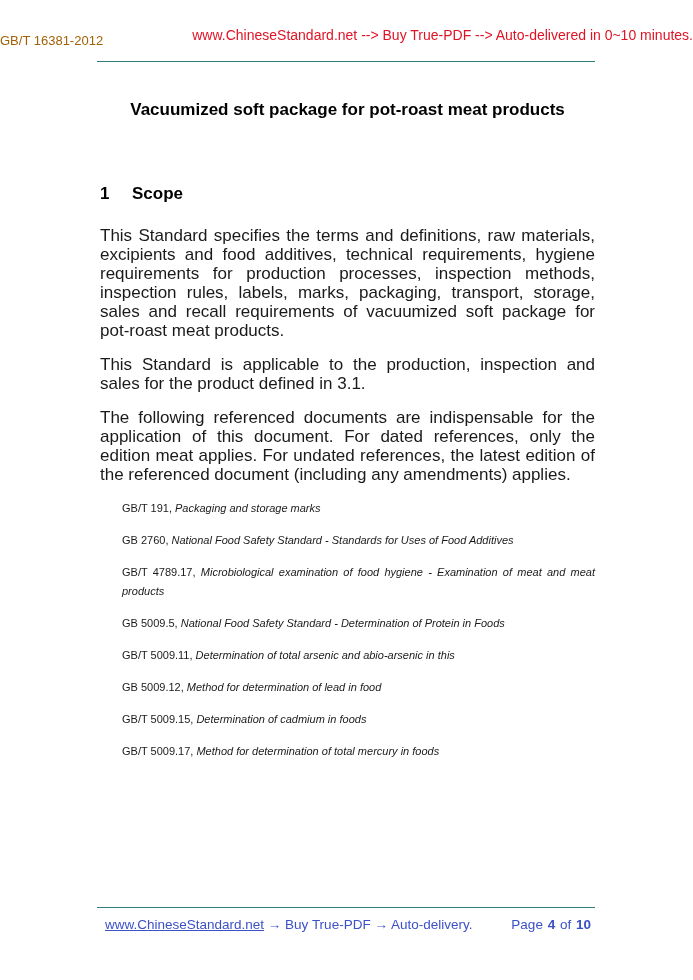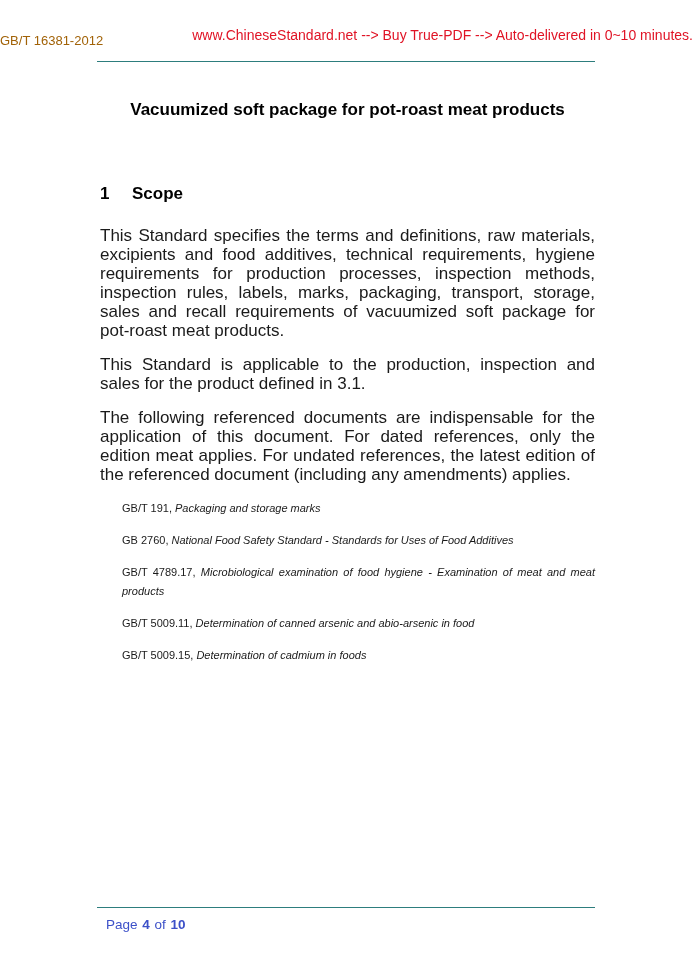--- a/index.html
+++ b/index.html
@@ -88,28 +88,35 @@
     <p class="body-para">This Standard specifies the terms and definitions, raw materials, excipients and food additives, technical requirements, hygiene requirements for production processes, inspection methods, inspection rules, labels, marks, packaging, transport, storage, sales and recall requirements of vacuumized soft package for pot-roast meat products.</p>
     <p class="body-para">This Standard is applicable to the production, inspection and sales for the product defined in 3.1.</p>
 
 
     <p class="body-para">The following referenced documents are indispensable for the application of this document. For dated references, only the edition meat applies. For undated references, the latest edition of the referenced document (including any amendments) applies.</p>
 
     <div class="refs">
       <p class="ref-item"><span class="ref-code">GB/T 191,</span> <span class="ref-title">Packaging and storage marks</span></p>
       <p class="ref-item"><span class="ref-code">GB 2760,</span> <span class="ref-title">National Food Safety Standard - Standards for Uses of Food Additives</span></p>
       <p class="ref-item"><span class="ref-code">GB/T 4789.17,</span> <span class="ref-title">Microbiological examination of food hygiene - Examination of meat and meat products</span></p>
-      <p class="ref-item"><span class="ref-code">GB/T 5009.11,</span> <span class="ref-title">Determination of canned arsenic and abio-arsenic in food</span></p>
+      <p class="ref-item"><span class="ref-code">GB 5009.5,</span> <span class="ref-title">National Food Safety Standard - Determination of Protein in Foods</span></p>
+      <p class="ref-item"><span class="ref-code">GB/T 5009.11,</span> <span class="ref-title">Determination of total arsenic and abio-arsenic in this</span></p>
+      <p class="ref-item"><span class="ref-code">GB 5009.12,</span> <span class="ref-title">Method for determination of lead in food</span></p>
       <p class="ref-item"><span class="ref-code">GB/T 5009.15,</span> <span class="ref-title">Determination of cadmium in foods</span></p>
+      <p class="ref-item"><span class="ref-code">GB/T 5009.17,</span> <span class="ref-title">Method for determination of total mercury in foods</span></p>
     </div>
 
   </div>
 
   <div class="footer">
     <hr class="rule">
     <div class="footer-row">
+      <div class="footer-left">
+        <span class="footer-link">www.ChineseStandard.net</span>
+        <span>→ Buy True-PDF → Auto-delivery.</span>
+      </div>
       <div class="page-indicator">
         <span>Page</span> <b>4</b> <span>of</span> <b>10</b>
       </div>
     </div>
   </div>
 
 </div>
 
 </body></html>

